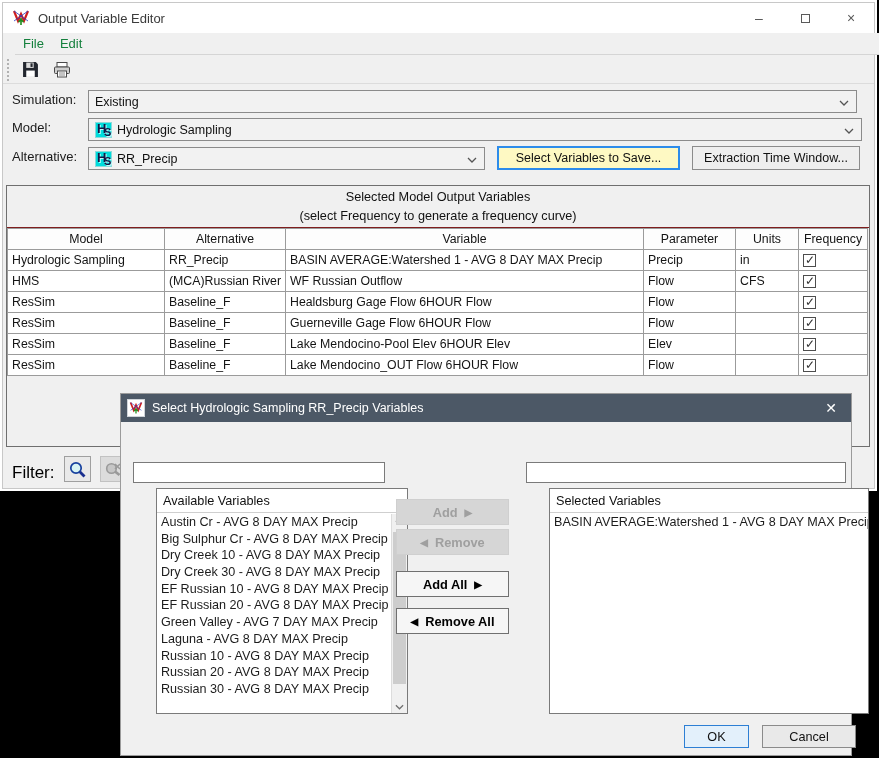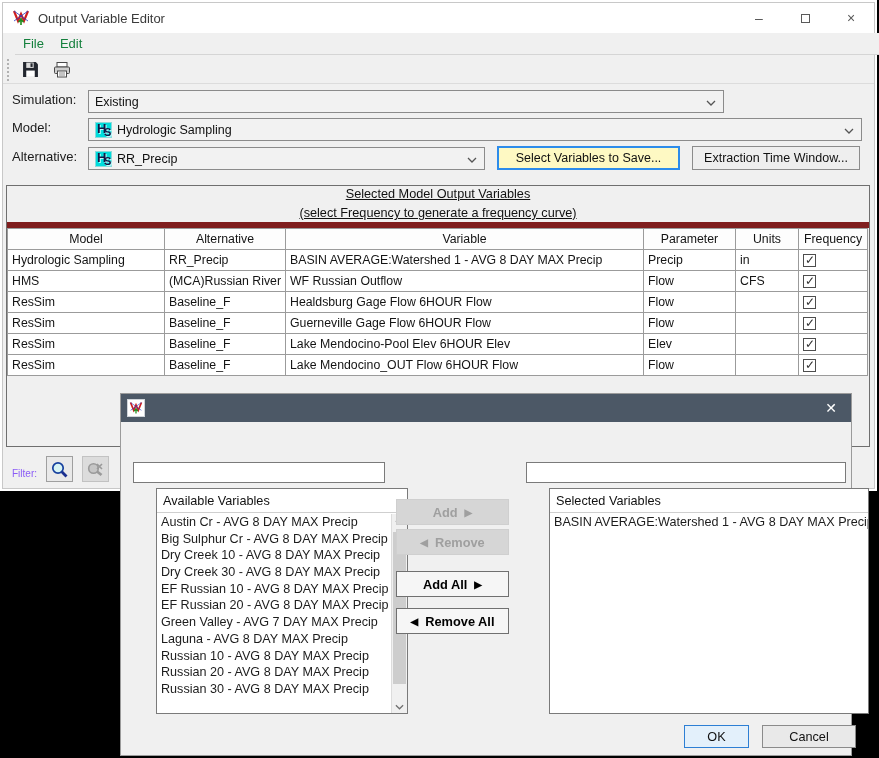--- a/index.html
+++ b/index.html
@@ -36,35 +36,35 @@
                 text-shadow:1px 1px 0 #bffcfc; }
   .hs-icon .s { position:absolute; left:8px; top:3px; font-size:11px; font-weight:bold; color:#101645;
                 text-shadow:1px 1px 0 #bffcfc; }
   .pushbtn { position:absolute; height:24px; font-size:12.5px; color:#111; background:#eeeeee;
              border:1px solid #8b8b8b; display:flex; align-items:center; justify-content:center; }
   .pushbtn.focus { background:#fef9c3; border:2px solid #2d8ceb; }
 
   
   .tbl { position:absolute; left:3px; top:182px; width:864px; height:262px;
          border:1px solid #6f6f6f; background:#f0f0f0; }
-  .tbl-title { height:42px; border-bottom:6px solid #7f1d1d; display:flex; flex-direction:column;
-               align-items:center; justify-content:center; font-size:12.7px; color:#111; line-height:19px;text-decoration:underline; }
+  .tbl-title { height:42px; border-bottom:1px solid #7f1d1d; display:flex; flex-direction:column;
+               align-items:center; justify-content:center; font-size:12.7px; color:#111; line-height:19px; }
   table.grid { border-collapse:collapse; table-layout:fixed; width:860px; font-size:12.3px; color:#141414; }
   table.grid th { font-weight:normal; background:#fdfdfd; }
   table.grid th, table.grid td { border:1px solid #9b9b9b; height:21px; padding:0 4px;
                overflow:hidden; white-space:nowrap; text-align:left; }
   table.grid th { text-align:center; }
   table.grid td { background:#fff; }
   td.ck { text-align:center; }
   .checkbox { display:inline-block; width:13px; height:13px; background:#fff; border:1px solid #4d4d4d;
               position:relative; vertical-align:middle; }
   .checkbox::after { content:"✓"; position:absolute; left:1px; top:-2px; font-size:12px; color:#333; }
 
   .filter-row { position:absolute; left:0; top:449px; width:360px; height:34px; display:flex; align-items:center; }
-  .filter-label { margin-left:9px; font-size:10px; color:#8b5cf6;margin-top:8px; }
+  .filter-label { margin-left:9px; font-size:17px; color:#000000;margin-top:8px; }
   .iconbtn { width:27px; height:26px; margin-left:9px; background:#e9e9e9; border:1px solid #9f9f9f;
              display:flex; align-items:center; justify-content:center; }
   .iconbtn.disabled { background:#dcdcdc; border-color:#c2c2c2; }
 
   
   .dialog { position:absolute; left:120px; top:393px; width:732px; height:363px;
             background:#f0f0f0; border:1px solid #9b9b9b; }
   .dlg-titlebar { position:absolute; left:0; top:0; width:100%; height:28px; background:#4c5866;
                   display:flex; align-items:center; }
   .dlg-icon-holder { margin-left:6px; width:18px; height:18px; background:#fff; border:1px solid #cfd4d9;
@@ -146,21 +146,21 @@
           <rect x="1.5" y="6" width="15" height="6.5" rx="1" fill="#cfcfcf" stroke="#4a4a4a"></rect>
           <rect x="4.5" y="10" width="9" height="6" fill="#fff" stroke="#4a4a4a"></rect>
           <line x1="6" y1="12" x2="12" y2="12" stroke="#8a8a8a"></line>
           <line x1="6" y1="14" x2="12" y2="14" stroke="#8a8a8a"></line>
         </svg>
       </span>
     </div>
 
     <div class="formrow" style="top:86px;">
       <span class="flabel">Simulation:</span>
-      <div class="combo" style="left:85px; top:1px; width:636px;">
+      <div class="combo" style="left:85px; top:1px; width:769px;">
         <span>Existing</span>
         <svg class="chev" width="10" height="6" viewBox="0 0 10 6">
             <polyline points="1,1 5,5 9,1" fill="none" stroke="#555" stroke-width="1.3"></polyline>
           </svg>
       </div>
     </div>
 
     <div class="formrow" style="top:114px;">
       <span class="flabel">Model:</span>
       <div class="combo" style="left:85px; top:1px; width:774px;">
@@ -287,20 +287,21 @@
   <div class="dialog">
 
     <div class="dlg-titlebar">
       <span class="dlg-icon-holder">
         <svg width="14" height="14" viewBox="0 0 18 18">
           <path d="M2 2 L6 12 L9 5 L12 12 L16 2" fill="none" stroke="#cf1f1f" stroke-width="2.2"></path>
           <path d="M2 2 L16 12 M16 2 L2 12" fill="none" stroke="#2b3cc4" stroke-width="0.8"></path>
           <path d="M9 9 L9 16 M6.5 13 L9 10.5 L11.5 13" fill="none" stroke="#1d8a1d" stroke-width="1.6"></path>
         </svg>
       </span>
+      <span class="dlg-title">Select Hydrologic Sampling RR_Precip Variables</span>
       <span class="dlg-close">
           <span>✕</span>
         </span>
     </div>
 
     <input class="filter-input" style="left: 12px; top: 68px; width: 252px;" value="">
 
     <div class="listbox" style="left:12px; top:94px; width:252px; height:226px;">
       <div class="list-header">Available Variables</div>
       <div class="list-items">

